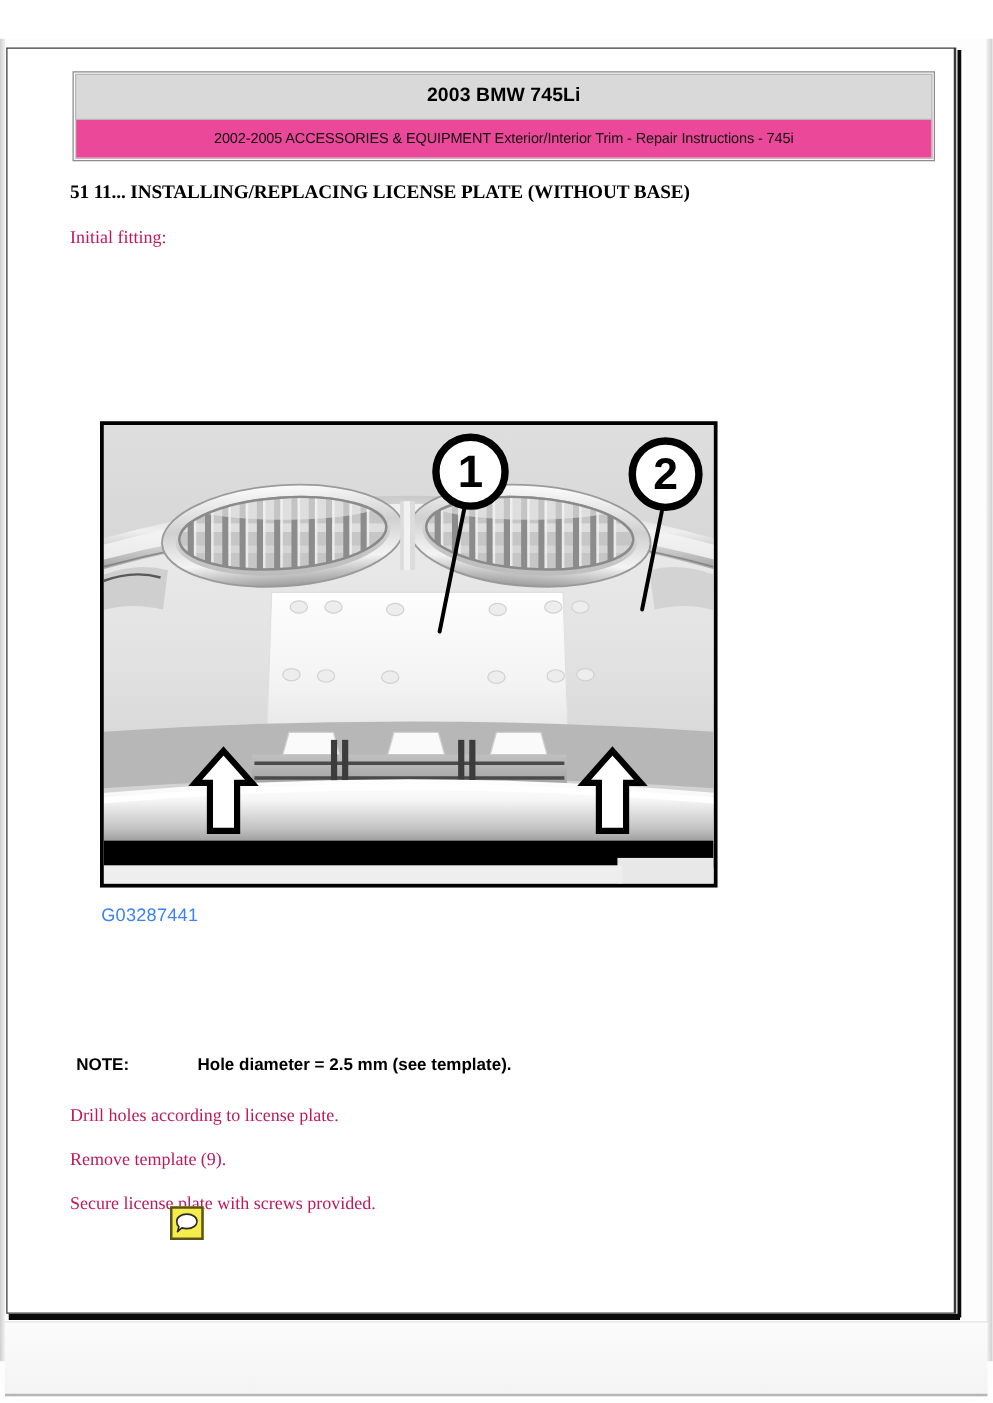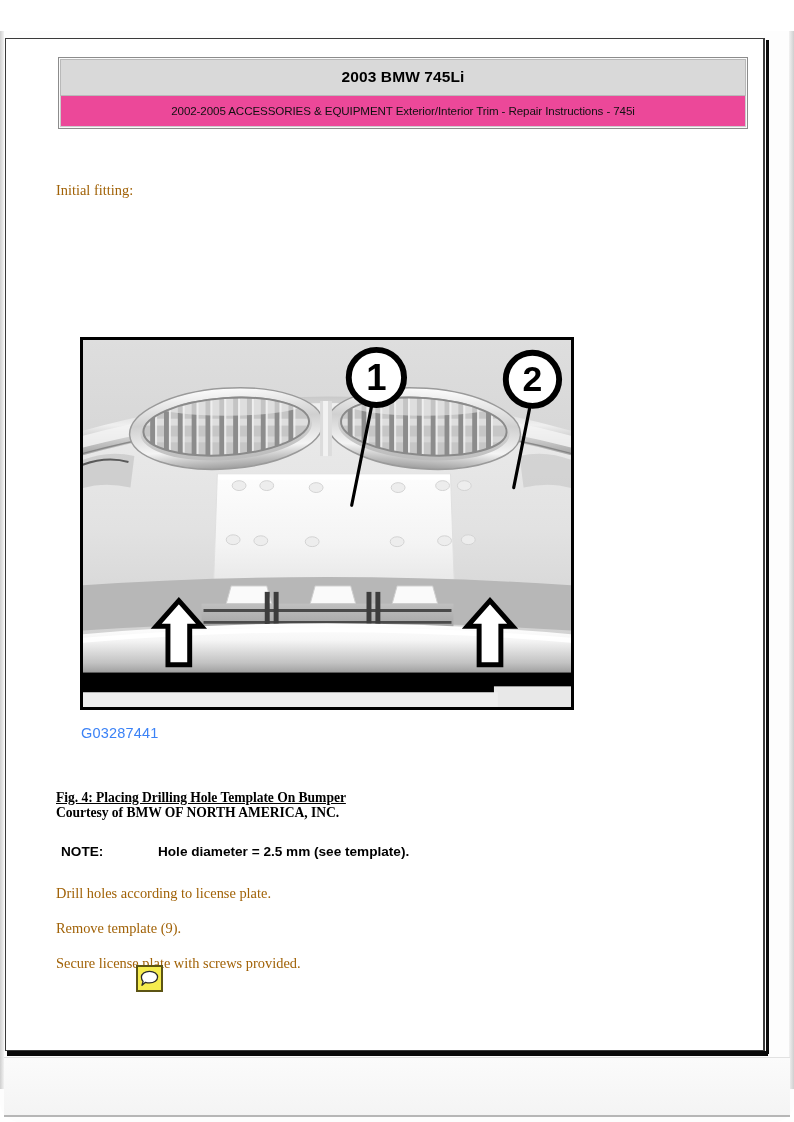--- a/index.html
+++ b/index.html
@@ -93,21 +93,21 @@
     font-family: "Liberation Serif", "DejaVu Serif", serif;
     font-weight: bold;
     font-size: 15.4px;
     color: #000;
     letter-spacing: -0.1px;
     white-space: nowrap;
   }
   .para {
     margin: 0;
     font-size: 14.4px;
-    color: #a16207;
+    color: #be185d;
     white-space: nowrap;
   }
 
   
   #figure-wrap {
     position: absolute; left: 74px; top: 298px;
     width: 494px; height: 373px;
     border: 3px solid #000;
     background: #d7d7d7;
     overflow: hidden;
@@ -164,20 +164,21 @@
   <div id="page-shadow-right"></div>
   <div id="page-shadow-bottom"></div>
 
   <div id="page">
 
     <div id="doc-header">
       <div id="doc-title-bar">2003 BMW 745Li</div>
       <div id="doc-subtitle-bar">2002-2005 ACCESSORIES &amp; EQUIPMENT Exterior/Interior Trim - Repair Instructions - 745i</div>
     </div>
 
+    <h1 id="section-heading" class="body-block" style="top:106px;">51 11... INSTALLING/REPLACING LICENSE PLATE (WITHOUT BASE)</h1>
 
     <p class="para body-block" style="top:143px;">Initial fitting:</p>
 
 
     <div id="figure-wrap">
       <svg id="figure-svg" viewBox="0 0 494 373" preserveAspectRatio="none">
         <defs>
           <linearGradient id="bgGrad" x1="0" y1="0" x2="0" y2="1">
             <stop offset="0" stop-color="#dedede"></stop>
             <stop offset="0.45" stop-color="#d2d2d2"></stop>
@@ -393,24 +394,20 @@
 
           <path d="M 97,265 L 120,291 L 108,291 L 108,330 L 86,330 L 86,291 L 74,291 Z" fill="#ffffff" stroke="#000" stroke-width="5" stroke-linejoin="miter"></path>
 
           <path d="M 412,265 L 435,291 L 423,291 L 423,330 L 401,330 L 401,291 L 389,291 Z" fill="#ffffff" stroke="#000" stroke-width="5" stroke-linejoin="miter"></path>
         </g>
       </svg>
     </div>
 
     <div id="figure-id">G03287441</div>
 
-    <div id="fig-caption-block">
-      <div id="fig-caption-title">Fig. 4: Placing Drilling Hole Template On Bumper</div>
-      <div id="fig-caption-courtesy">Courtesy of BMW OF NORTH AMERICA, INC.</div>
-    </div>
 
     <div id="note-row">
       <span id="note-label">NOTE:</span>
       <span id="note-text">Hole diameter = 2.5 mm (see template).</span>
     </div>
 
     <p class="para body-block" style="top:846px;">Drill holes according to license plate.</p>
 
     <p class="para body-block" style="top:881px;">Remove template (9).</p>
 

